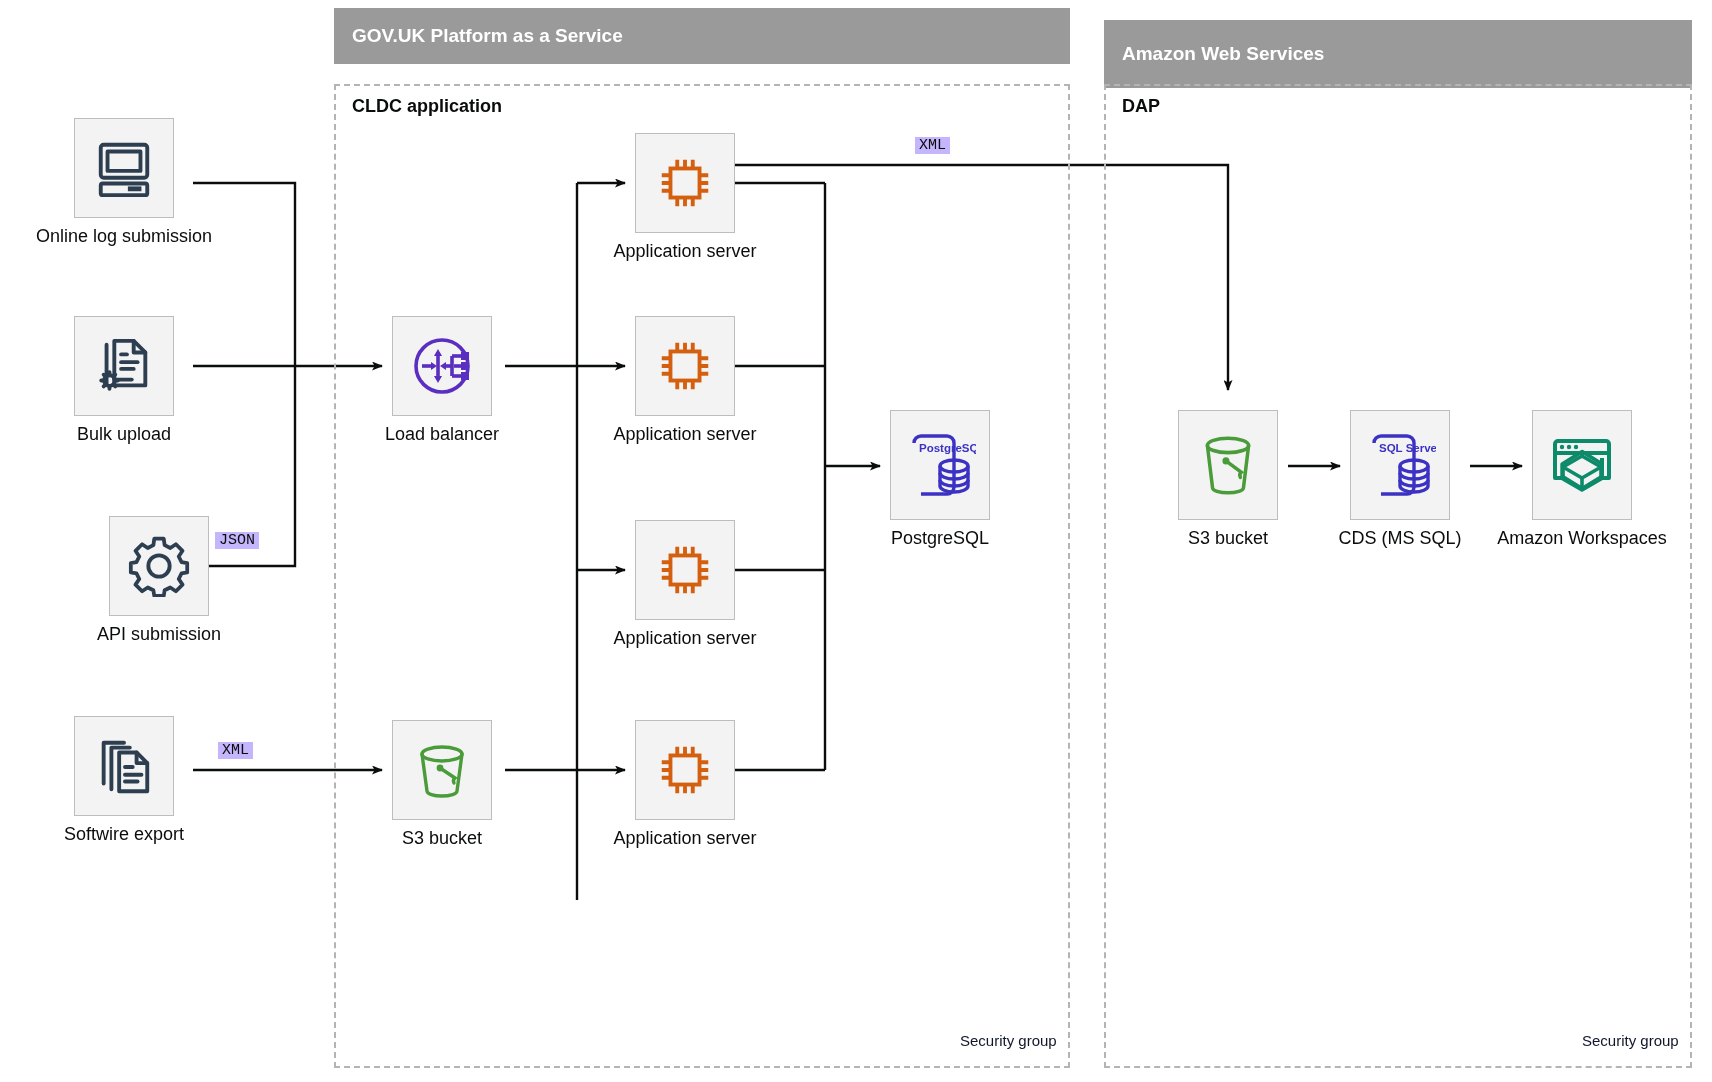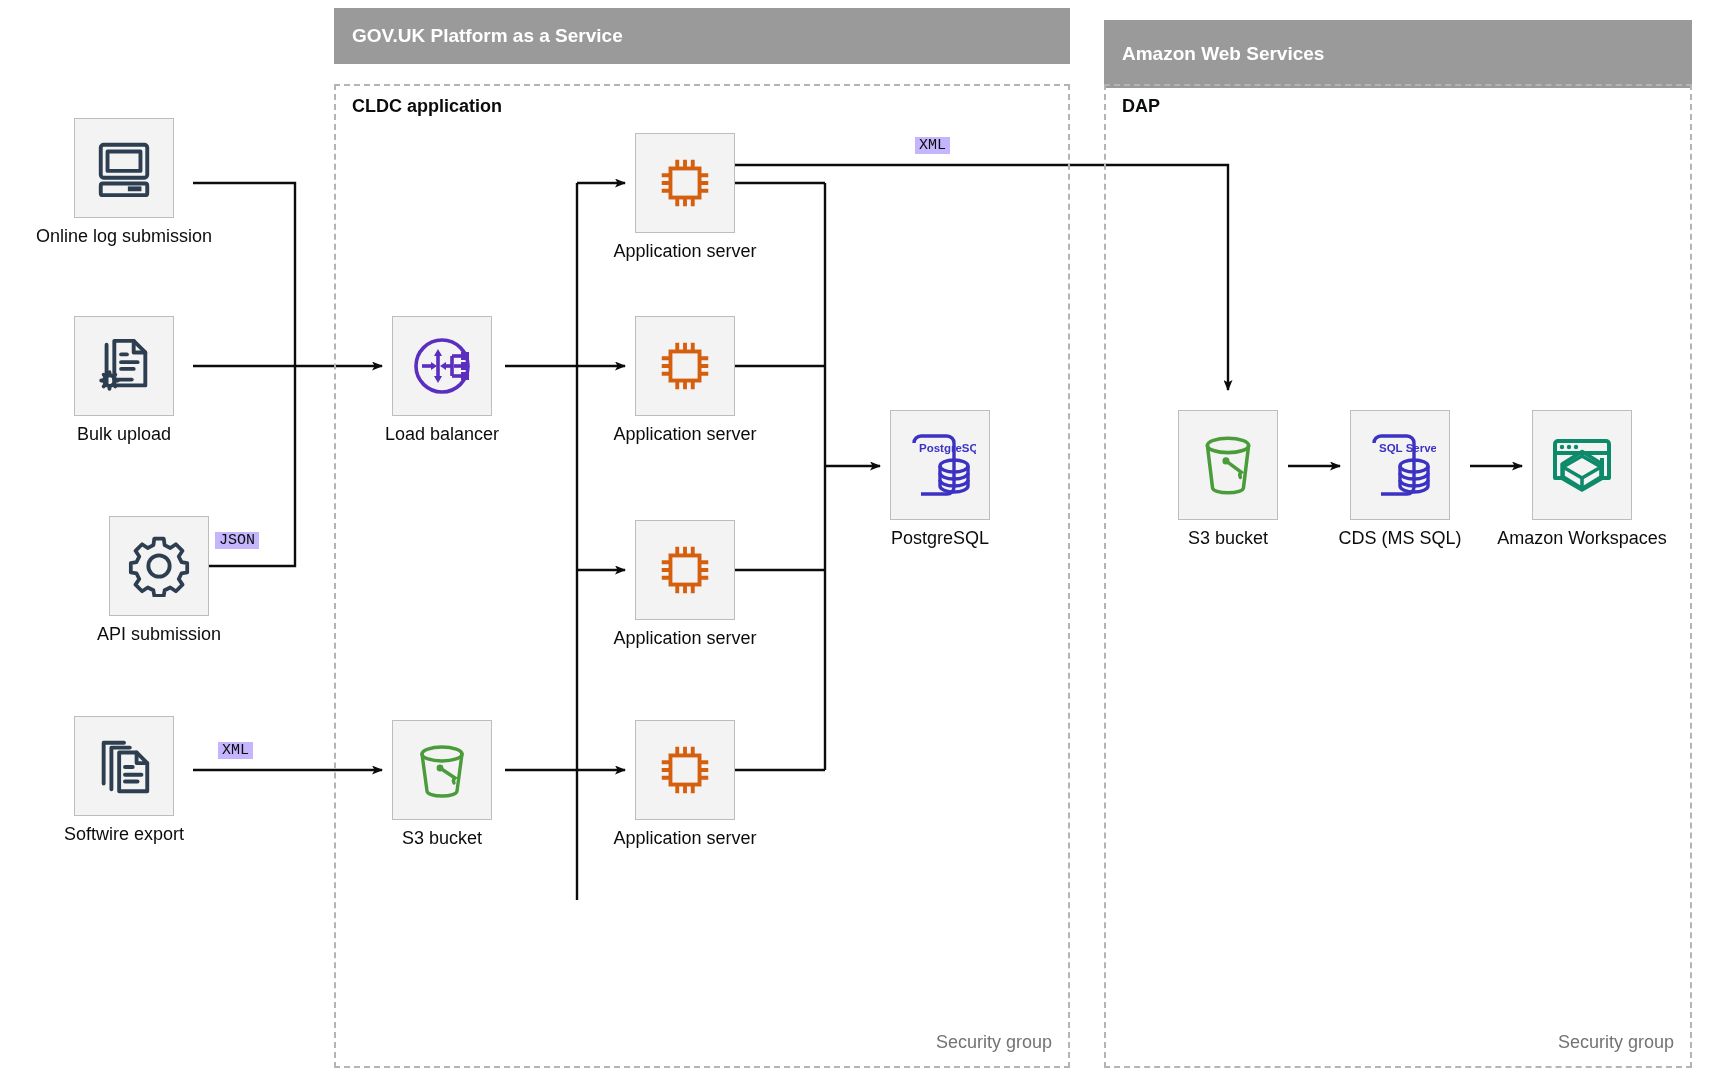--- a/index.html
+++ b/index.html
@@ -6,21 +6,21 @@
   body{width:1712px;height:1082px;position:relative;overflow:hidden;
        font-family:"Liberation Sans","DejaVu Sans",sans-serif;color:#0b0c0c;}
   .canvas{position:absolute;inset:0;}
   svg.wires{position:absolute;left:0;top:0;width:1712px;height:1082px;overflow:visible;pointer-events:none;}
 
   
   .ghdr{position:absolute;background:#9a9a9a;color:#ffffff;font-weight:bold;
         font-size:19px;display:flex;align-items:center;padding-left:18px;box-sizing:border-box;}
   
   .sgbox{position:absolute;border:2px dashed #b4b4b4;box-sizing:border-box;background:transparent;}
-  .sglabel{position:absolute;font-size:18px;color:#737373;}
+  .sglabel{position:absolute;font-size:15px;color:#0f172a;margin-left:24px;}
   .sgtitle{position:absolute;font-size:18px;font-weight:bold;color:#0b0c0c;}
 
   
   .node{position:absolute;}
   .tile{width:100px;height:100px;background:#f3f3f3;border:1px solid #bdbdbd;
         box-sizing:border-box;display:flex;align-items:center;justify-content:center;}
   .tile.tall{width:100px;height:110px;}
   .caption{position:absolute;left:50%;transform:translateX(-50%);top:108px;
            white-space:nowrap;font-size:18px;color:#0b0c0c;text-align:center;}
   .tile.tall + .caption{top:118px;}

